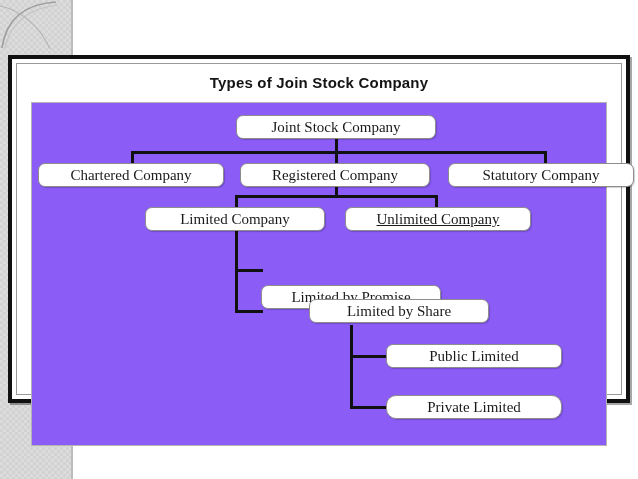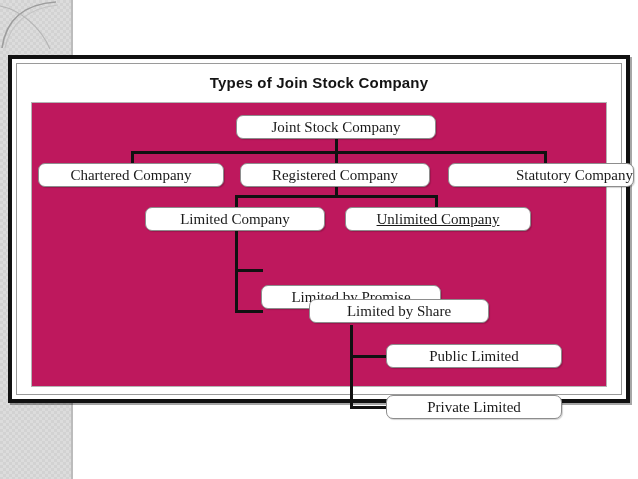--- a/index.html
+++ b/index.html
@@ -85,23 +85,23 @@
     color: #141414;
     letter-spacing: 0.2px;
   }
 
   
   .diagram-area {
     position: absolute;
     left: 14px;
     top: 38px;
     width: 576px;
-    height: 285px;
+    height: 344px;
     border: 1px solid #b4b4b4;
-    background: #be185d;
+    background: #8b5cf6;
     box-sizing: border-box;
   }
   .canvas {
     position: absolute;
     left: 0; top: 0;
     width: 100%;
     height: 100%;
   }
 
   
@@ -173,32 +173,32 @@
           <div class="ln" style="left:318px; top:222px; width:3px; height:84px;"></div>
           <div class="ln" style="left:318px; top:252px; width:38px; height:3px;"></div>
           <div class="ln" style="left:318px; top:303px; width:38px; height:3px;"></div>
 
           <div class="node" style="left:204px; top:12px; width:200px;">Joint Stock Company</div>
 
           <div class="node" style="left:6px; top:60px; width:186px;">Chartered Company</div>
 
           <div class="node" style="left:208px; top:60px; width:190px;">Registered Company</div>
 
-          <div class="node" style="left:416px; top:60px; width:186px;text-align:right;">Statutory Company</div>
+          <div class="node" style="left:416px; top:60px; width:186px;">Statutory Company</div>
 
           <div class="node" style="left:113px; top:104px; width:180px;font-family:Liberation Serif, serif;">Limited Company</div>
 
           <div class="node" style="left:313px; top:104px; width:186px;text-decoration:underline;">Unlimited Company</div>
 
           <div class="node" style="left:229px; top:155px; width:180px;margin-top:27px;">Limited by Promise</div>
 
           <div class="node" style="left:229px; top:196px; width:180px;margin-left:48px;">Limited by Share</div>
 
           <div class="node" style="left:354px; top:241px; width:176px;">Public Limited</div>
 
-          <div class="node" style="left:354px; top:292px; width:176px;">Private Limited</div>
+          <div class="node" style="left:354px; top:292px; width:176px;border-radius:10px;">Private Limited</div>
 
         </div>
       </div>
     </div>
   </div>
 
 </div>
 
 </body></html>

